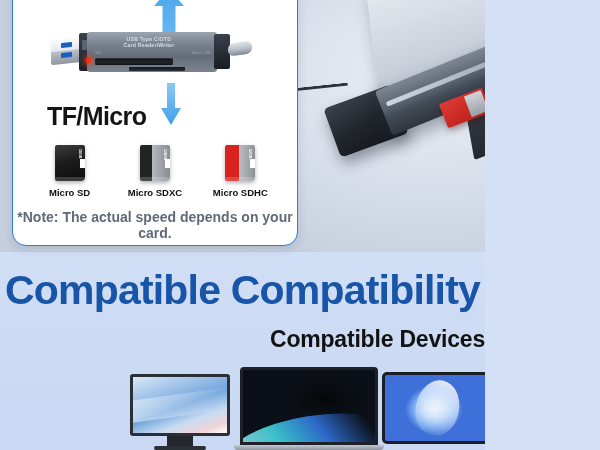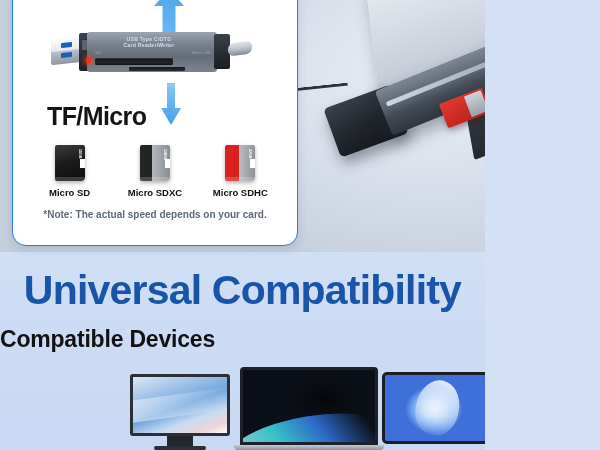--- a/index.html
+++ b/index.html
@@ -314,40 +314,40 @@
   }
   .card-name {
     font-size: 9.5px;
     font-weight: bold;
     color: #0f0f0f;
   }
   .note {
     position: absolute;
     left: 0; right: 0; top: 222px;
     text-align: center;
-    font-size: 10px;
+    font-size: 14px;
     font-weight: bold;
     color: #5f6a78;
   }
 
   
   .headline {
     position: absolute;
     left: 0; right: 0; top: 268px;
     text-align: center;
     font-size: 41px;
     font-weight: bold;
     color: #1855a8;
     letter-spacing: -0.8px;
     line-height: 44px;
   }
   .subhead {
     position: absolute;
     left: 0; right: 0; top: 326px;
-    text-align: left;
+    text-align: right;
     font-size: 23px;
     font-weight: bold;
     color: #121212;
     letter-spacing: -0.2px;
   }
 
   
   .devices {
     position: absolute;
     left: 0; right: 0; bottom: 0;
@@ -532,21 +532,21 @@
           <div class="mtext">32GB</div>
           <div class="notch"></div>
         </div>
         <div class="card-name">Micro SDHC</div>
       </div>
     </div>
 
     <div class="note">*Note: The actual speed depends on your card.</div>
   </div>
 
-  <div class="headline">Universal Compatibility</div>
+  <div class="headline">Compatible Compatibility</div>
   <div class="subhead">Compatible Devices</div>
 
   <div class="devices">
     <div class="dev monitor">
       <div class="mon-screen"></div>
       <div class="mon-stand"></div>
       <div class="mon-base"></div>
     </div>
     <div class="dev laptop">
       <div class="lap-screen"></div>

